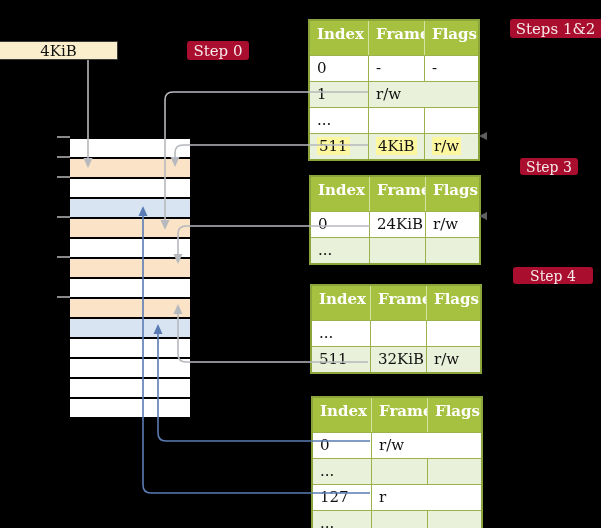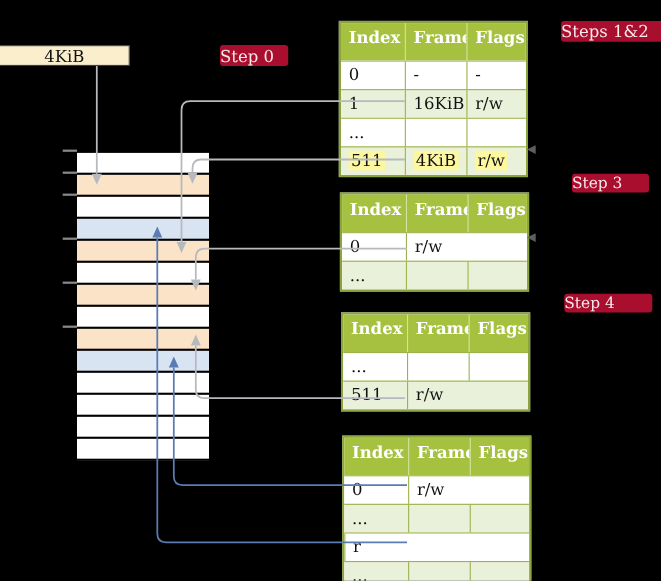--- a/index.html
+++ b/index.html
@@ -6,25 +6,25 @@
   .canvas{position:relative;width:601px;height:528px;background:#000;overflow:hidden;
           font-family:"DejaVu Serif", serif;}
 
   
   .size-box{position:absolute;left:0;top:41px;width:118px;height:19px;box-sizing:border-box;
             background:var(--cream);border:1px solid #3c3c3c;border-left:none;
             color:#111;font-size:15px;display:flex;align-items:center;justify-content:center;}
 
   
   .step-label{position:absolute;background:var(--accent_red);color:var(--label_text);
-              font-size:15px;display:flex;align-items:center;
+              font-size:15px;display:flex;align-items:center;justify-content:center;
               border-radius:3px;}
-  .pos-step0 {left:187px;top:41px;width:62px;height:19px;margin-left:13px;}
+  .pos-step0 {left:187px;top:41px;width:62px;height:19px;}
   .pos-steps12{left:510px;top:19px;width:91px;height:19px;border-radius:3px 0 0 3px;}
-  .pos-step3{left:520px;top:158px;width:70px;height:17px;font-size:14px;}
+  .pos-step3{left:520px;top:158px;width:58px;height:17px;font-size:14px;}
   .pos-step4{left:513px;top:267px;width:80px;height:17px;font-size:14px;}
 
   
   .mem{position:absolute;left:70px;top:137px;width:120px;border-top:2px solid #000;}
   .mem-row{height:20px;box-sizing:border-box;border-bottom:2px solid #000;}
   .mem-white{background:#ffffff;}
   .mem-peach{background:var(--peach);}
   .mem-blue{background:var(--blue_row);}
   .ticks{position:absolute;left:57px;top:137px;width:14px;height:300px;}
   .tick{position:absolute;left:0;width:13px;height:2px;background:var(--tick_gray);}
@@ -103,21 +103,20 @@
         <div class="pt-hcell c1">Frame</div>
         <div class="pt-hcell c2">Flags</div>
       </div>
       <div class="pt-row">
         <div class="pt-cell c0">0</div>
         <div class="pt-cell c1">-</div>
         <div class="pt-cell c2">-</div>
       </div>
       <div class="pt-row alt">
         <div class="pt-cell c0">1</div>
-        <div class="pt-cell c1">16KiB</div>
         <div class="pt-cell c2">r/w</div>
       </div>
       <div class="pt-row">
         <div class="pt-cell c0">...</div>
         <div class="pt-cell c1"></div>
         <div class="pt-cell c2"></div>
       </div>
       <div class="pt-row alt">
         <div class="pt-cell c0"><span class="hl">511</span></div>
         <div class="pt-cell c1"><span class="hl">4KiB</span></div>
@@ -125,20 +124,21 @@
       </div>
     </div>
   <div class="ptable pos-t1">
       <div class="pt-header">
         <div class="pt-hcell c0">Index</div>
         <div class="pt-hcell c1">Frame</div>
         <div class="pt-hcell c2">Flags</div>
       </div>
       <div class="pt-row">
         <div class="pt-cell c0">0</div>
+        <div class="pt-cell c1">24KiB</div>
         <div class="pt-cell c2">r/w</div>
       </div>
       <div class="pt-row alt">
         <div class="pt-cell c0">...</div>
         <div class="pt-cell c1"></div>
         <div class="pt-cell c2"></div>
       </div>
     </div>
   <div class="ptable pos-t2">
       <div class="pt-header">
@@ -146,39 +146,41 @@
         <div class="pt-hcell c1">Frame</div>
         <div class="pt-hcell c2">Flags</div>
       </div>
       <div class="pt-row">
         <div class="pt-cell c0">...</div>
         <div class="pt-cell c1"></div>
         <div class="pt-cell c2"></div>
       </div>
       <div class="pt-row alt">
         <div class="pt-cell c0">511</div>
+        <div class="pt-cell c1">32KiB</div>
         <div class="pt-cell c2">r/w</div>
       </div>
     </div>
   <div class="ptable pos-t3">
       <div class="pt-header">
         <div class="pt-hcell c0">Index</div>
         <div class="pt-hcell c1">Frame</div>
         <div class="pt-hcell c2">Flags</div>
       </div>
       <div class="pt-row">
         <div class="pt-cell c0">0</div>
         <div class="pt-cell c2">r/w</div>
       </div>
       <div class="pt-row alt">
         <div class="pt-cell c0">...</div>
         <div class="pt-cell c1"></div>
         <div class="pt-cell c2"></div>
       </div>
       <div class="pt-row">
+        <div class="pt-cell c0">127</div>
         <div class="pt-cell c2">r</div>
       </div>
       <div class="pt-row alt">
         <div class="pt-cell c0">...</div>
         <div class="pt-cell c1"></div>
         <div class="pt-cell c2"></div>
       </div>
     </div>
 
   <svg class="arrow-layer" width="601" height="528" viewBox="0 0 601 528">

